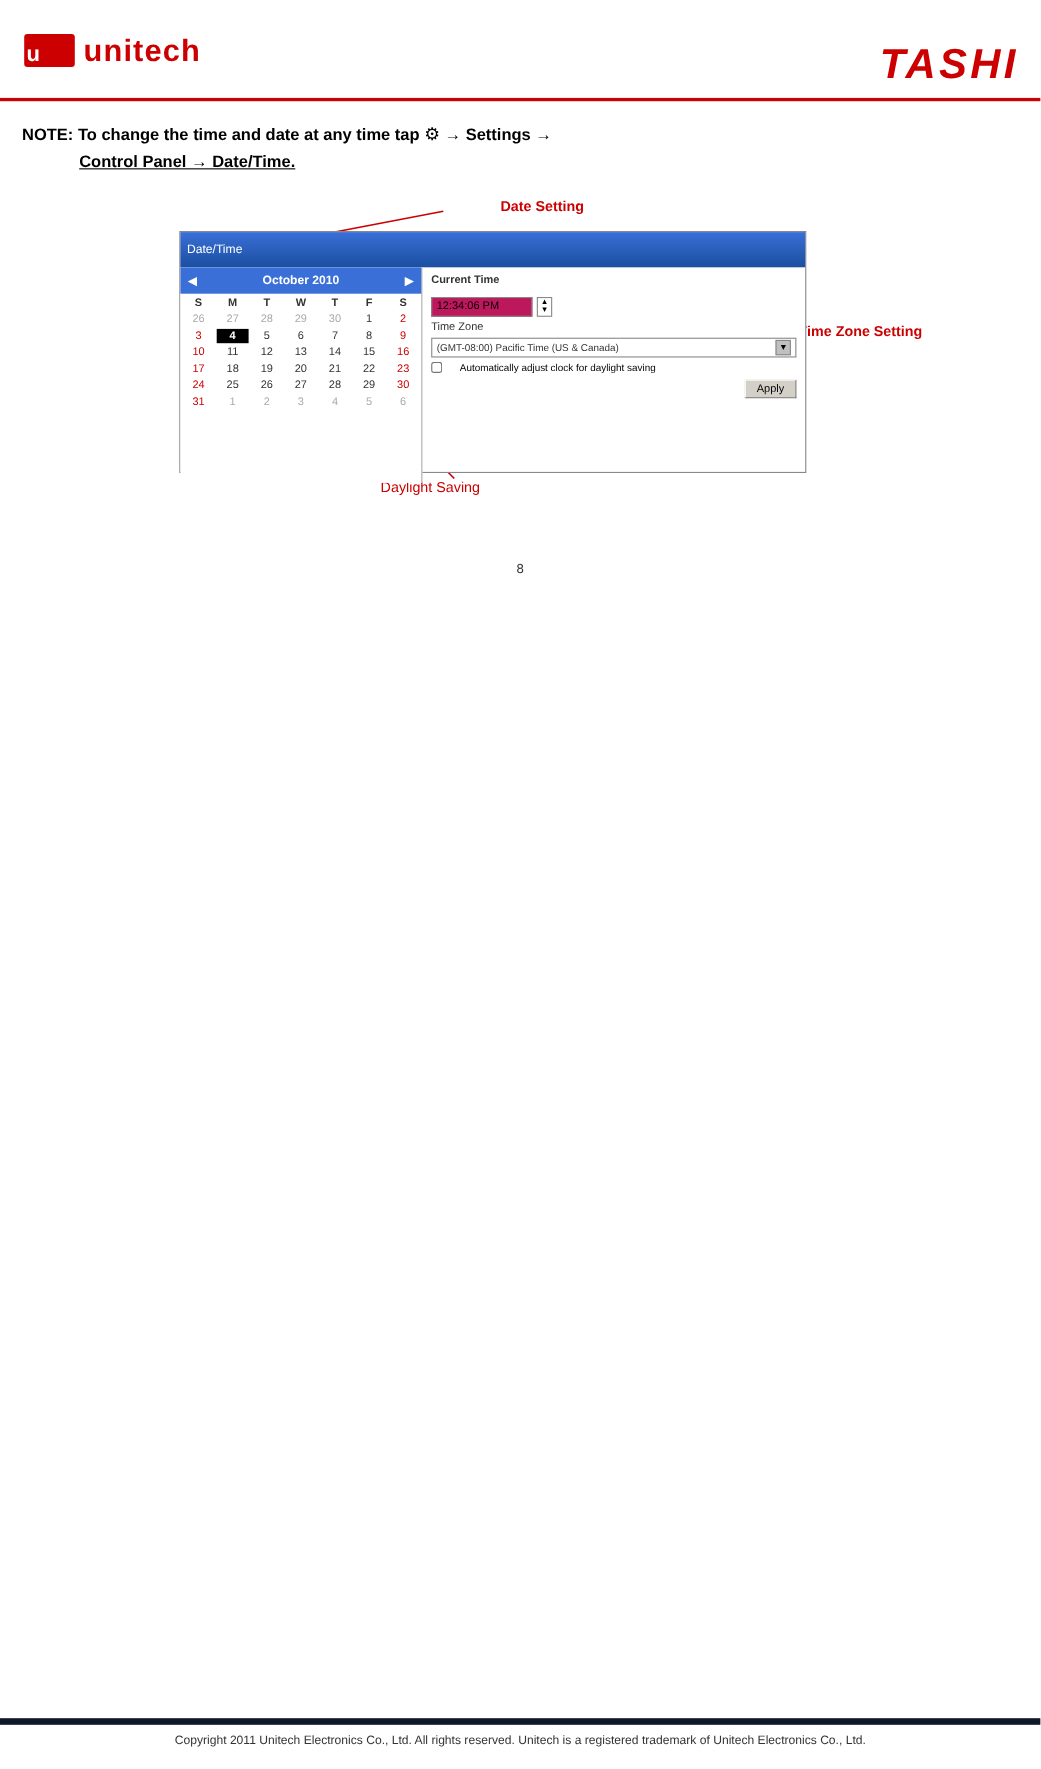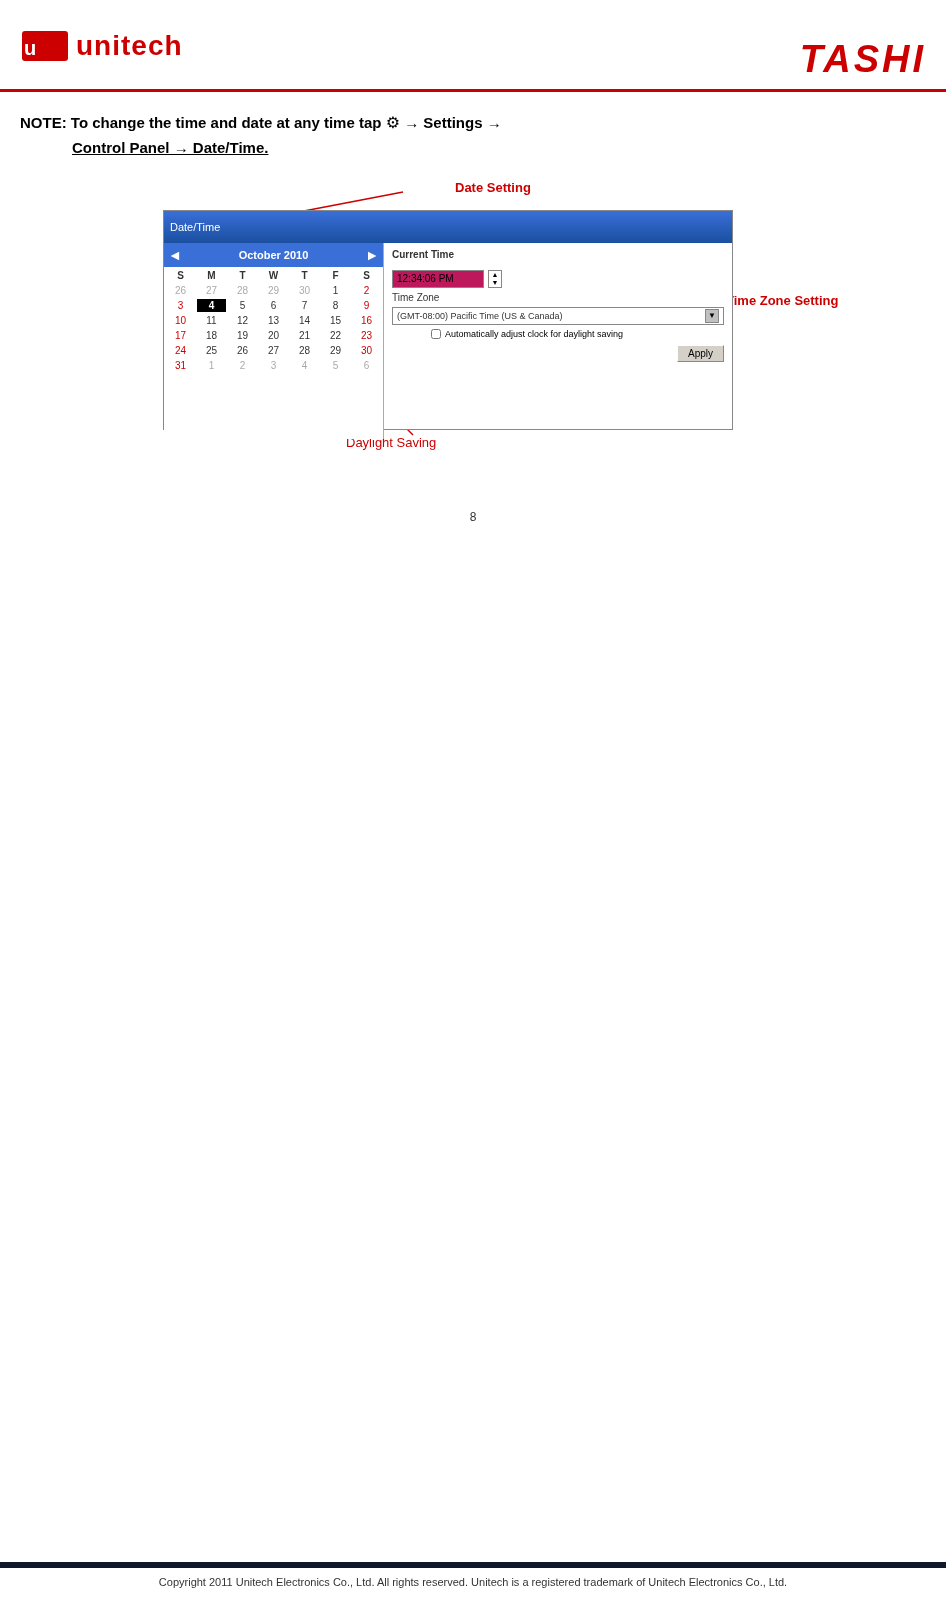--- a/index.html
+++ b/index.html
@@ -202,23 +202,22 @@
       background: #c0c0c0;
       border: 1px solid #888;
       padding: 0 2px;
       height: 14px;
       display: flex;
       align-items: center;
     }
     .daylight-row {
       display: flex;
       align-items: flex-start;
-      gap: 4px;
+      gap: 16px;
       font-size: 9px;
-      margin-left: 39px;
     }
     .daylight-row input[type=checkbox] {
       width: 10px;
       height: 10px;
     }
     .apply-btn {
       align-self: flex-end;
       background: #d4d0c8;
       border: 1px solid #888;
       border-top-color: #fff;

